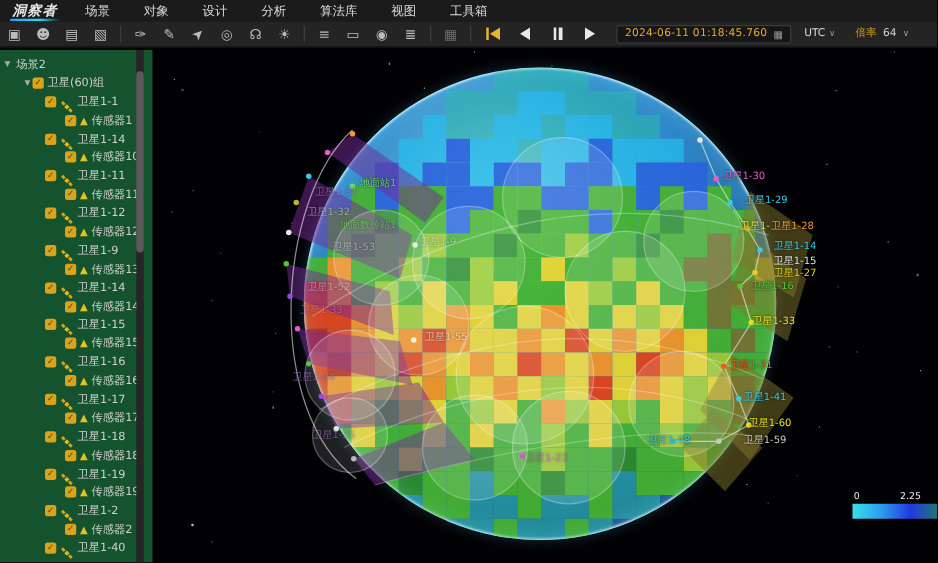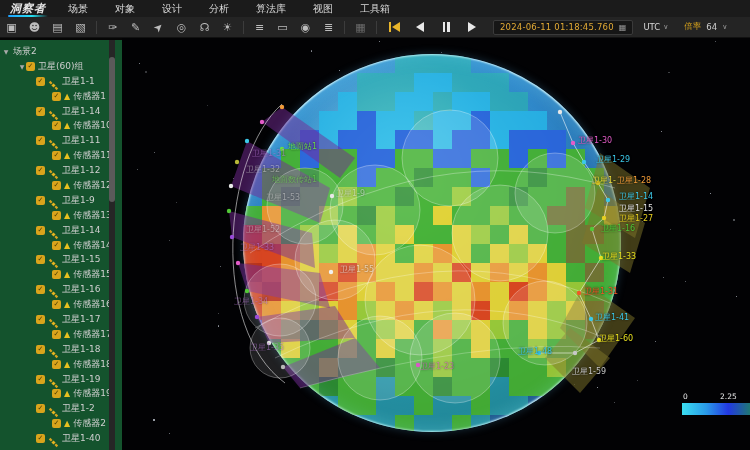--- a/index.html
+++ b/index.html
@@ -811,21 +811,21 @@
         <div class="vlabel" style="left: 470px; top: 137px; color: rgb(232, 216, 56); opacity: 1;">卫星1-</div>
         <div class="vlabel" style="left: 495px; top: 137px; color: rgb(240, 154, 56); opacity: 1;">卫星1-28</div>
         <div class="vlabel" style="left: 497px; top: 153px; color: rgb(60, 200, 232); opacity: 1;">卫星1-14</div>
         <div class="vlabel" style="left: 497px; top: 165px; color: rgb(224, 224, 224); opacity: 1;">卫星1-15</div>
         <div class="vlabel" style="left: 497px; top: 175px; color: rgb(232, 208, 32); opacity: 1;">卫星1-27</div>
         <div class="vlabel" style="left: 479px; top: 185px; color: rgb(82, 200, 56); opacity: 1;">卫星1-16</div>
         <div class="vlabel" style="left: 480px; top: 213px; color: rgb(232, 224, 32); opacity: 1;">卫星1-33</div>
         <div class="vlabel" style="left: 462px; top: 248px; color: rgb(240, 88, 40); opacity: 1;">卫星1-31</div>
         <div class="vlabel" style="left: 473px; top: 274px; color: rgb(60, 200, 232); opacity: 1;">卫星1-41</div>
         <div class="vlabel" style="left: 477px; top: 295px; color: rgb(232, 224, 32); opacity: 1;">卫星1-60</div>
-        <div class="vlabel" style="left: 450px; top: 308px; color: rgb(200, 200, 200); opacity: 1; margin-top: 20px;">卫星1-59</div>
+        <div class="vlabel" style="left: 473px; top: 308px; color: rgb(200, 200, 200); opacity: 1;">卫星1-59</div>
         <div class="vlabel" style="left: 396px; top: 308px; color: rgb(60, 200, 232); opacity: 0.95;">卫星1-48</div>
         <div class="vlabel" style="left: 214px; top: 150px; color: rgb(216, 224, 224); opacity: 0.55;">卫星1-9</div>
         <div class="vlabel" style="left: 218px; top: 226px; color: rgb(240, 240, 240); opacity: 0.6;">卫星1-55</div>
         <div class="vlabel" style="left: 298px; top: 323px; color: rgb(216, 88, 200); opacity: 0.6;">卫星1-23</div>
         <div class="vlabel" style="left: 130px; top: 110px; color: rgb(184, 120, 216); opacity: 0.55;">卫星1-31</div>
         <div class="vlabel" style="left: 124px; top: 126px; color: rgb(216, 216, 216); opacity: 0.5;">卫星1-32</div>
         <div class="vlabel" style="left: 144px; top: 154px; color: rgb(216, 216, 216); opacity: 0.5;">卫星1-53</div>
         <div class="vlabel" style="left: 124px; top: 186px; color: rgb(216, 216, 216); opacity: 0.5;">卫星1-52</div>
         <div class="vlabel" style="left: 118px; top: 204px; color: rgb(184, 120, 216); opacity: 0.55;">卫星1-33</div>
         <div class="vlabel" style="left: 112px; top: 258px; color: rgb(184, 120, 216); opacity: 0.55;">卫星1-34</div>

